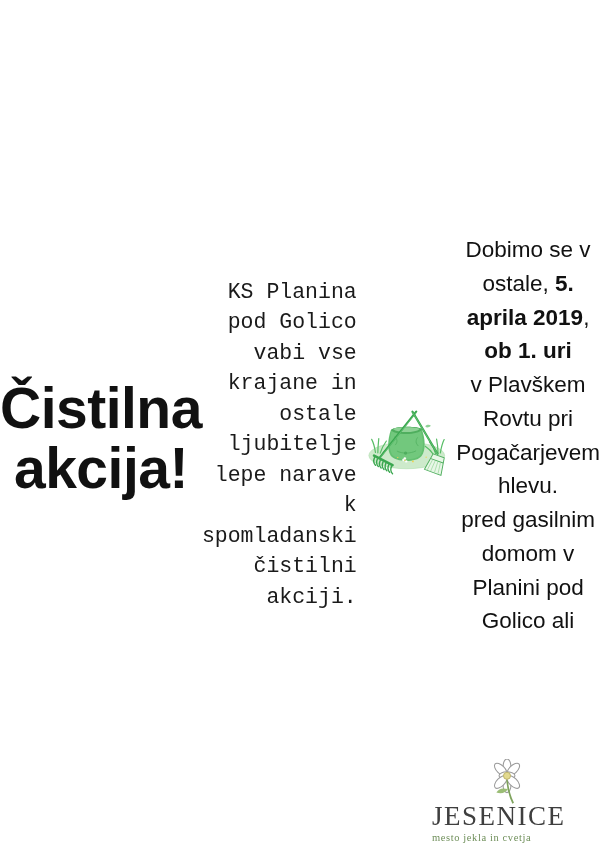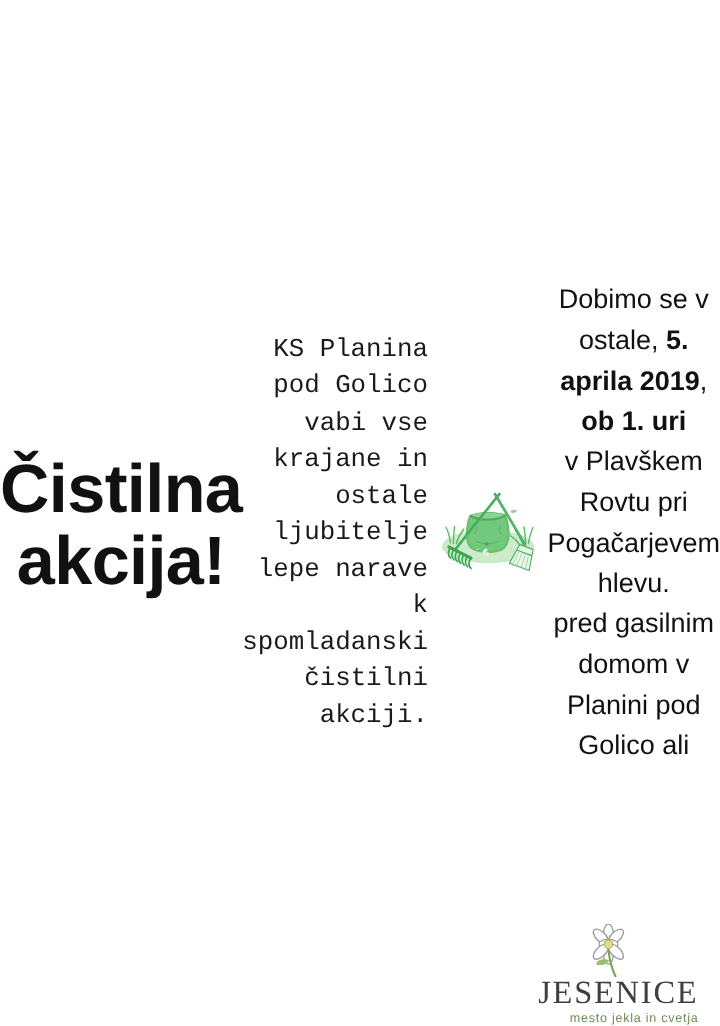--- a/index.html
+++ b/index.html
@@ -65,40 +65,40 @@
   }
   .closing {
     margin-top: 44px;
     font-size: 22px;
     text-align: center;
     color: #111111;
   }
   .logo {
     position: absolute;
     right: 18px;
-    bottom: 0;
+    bottom: 12px;
     width: 150px;
-    text-align: right;
+    text-align: left;
   }
   .logo-flower {
     display: block;
     margin: 0 auto;
     width: 54px;
     height: 46px;
   }
   .logo-name {
     font-family: "Liberation Serif", serif;
     font-size: 27px;
     letter-spacing: 1.5px;
     color: #3f3f3f;
     line-height: 1;
     margin-top: -2px;
   }
   .logo-tag {
-    font-family: Liberation Sans, sans-serif;
+    font-family: Liberation Serif, serif;
     font-size: 10.5px;
     letter-spacing: 0.6px;
     color: #6f8f5a;
     margin-top: 2px;
   }
 </style>
 </head>
 <body>
 
 <div class="poster">

